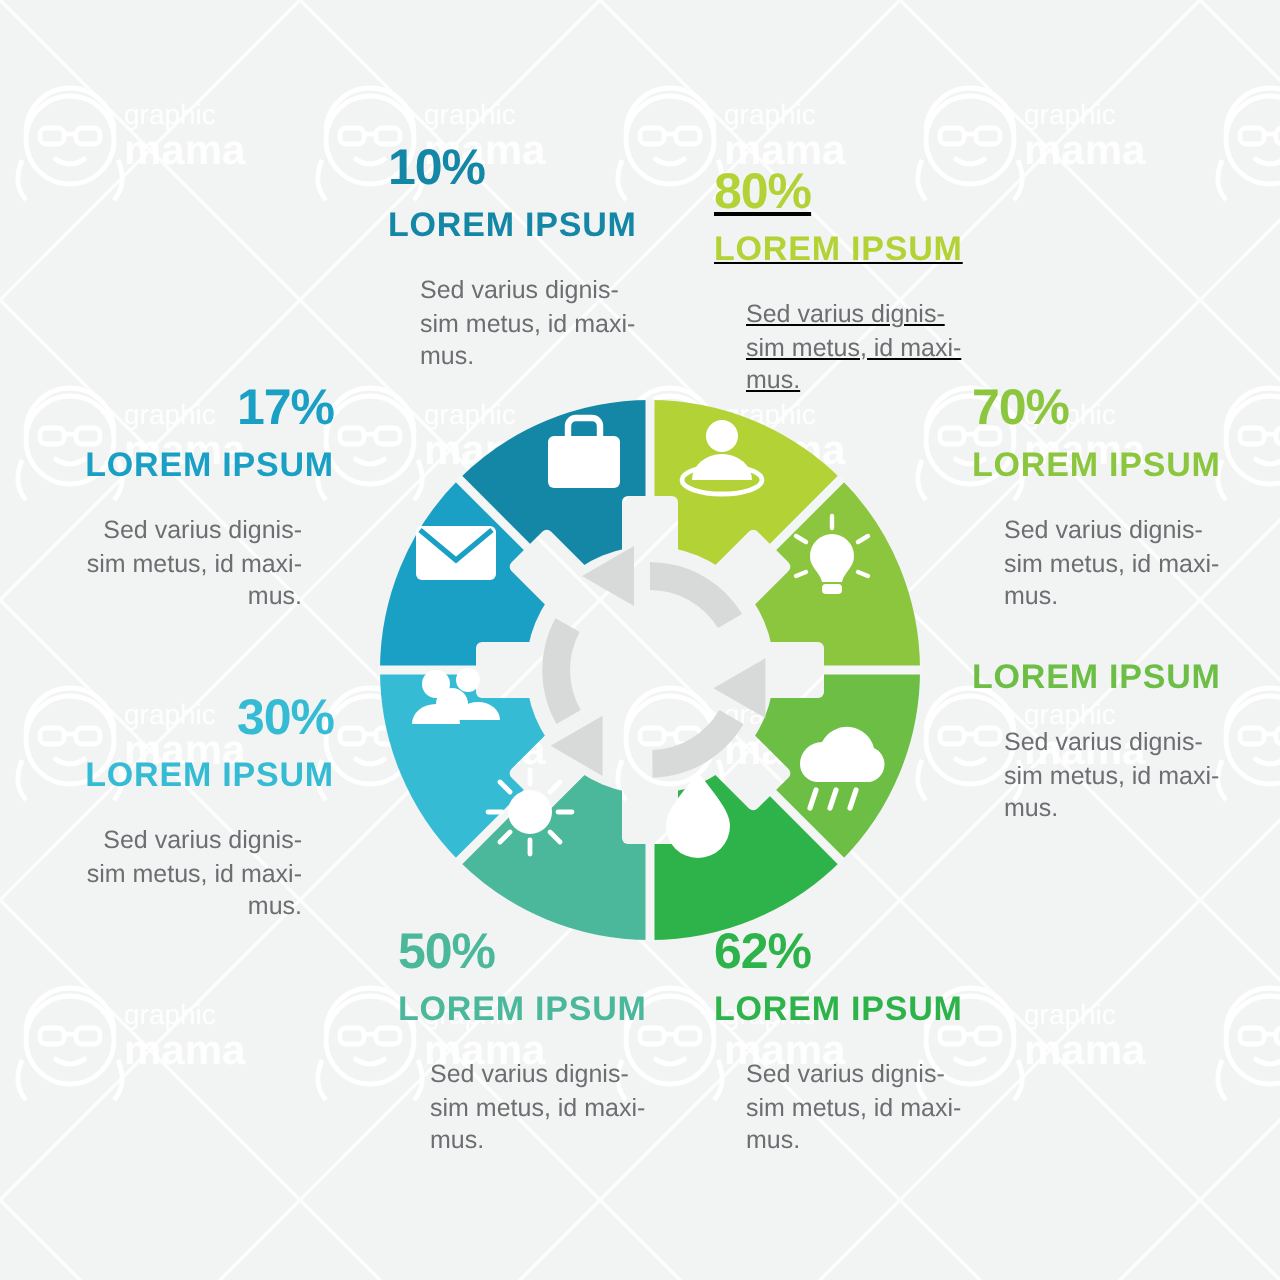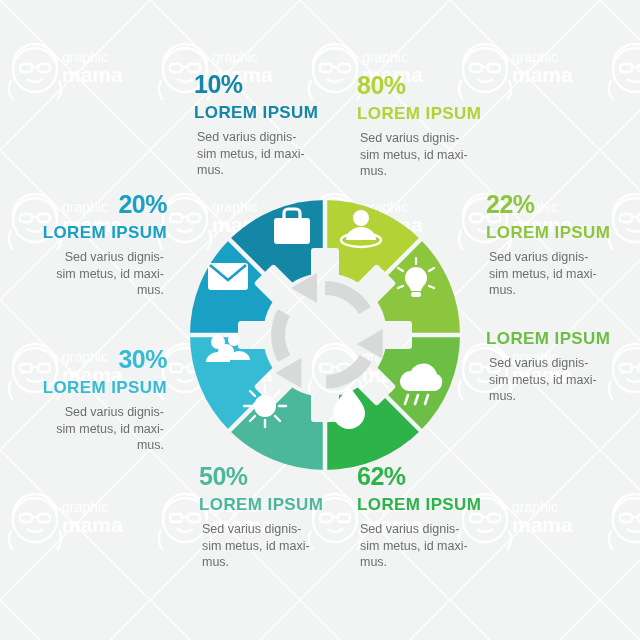--- a/index.html
+++ b/index.html
@@ -16,21 +16,21 @@
   .block{position:absolute;z-index:3;}
   .pct{
     font-size:25px;font-weight:bold;line-height:1;margin:0 0 7px 0;
     letter-spacing:-0.5px;
   }
   .ttl{
     font-size:17px;font-weight:bold;line-height:1;margin:0 0 8px 0;
     letter-spacing:0.4px;
   }
   .desc{
-    font-size:12.5px;line-height:1.33;color:#6d6e71;margin:3px;
+    font-size:12.5px;line-height:1.33;color:#6d6e71;margin:16px;
     white-space:pre-line;
   }
   .align-right{text-align:right;}
   .align-left{text-align:left;}
 </style>
 </head>
 <body>
 
 <svg id="watermark" width="640" height="640" viewBox="0 0 640 640">
   <defs>
@@ -187,38 +187,38 @@
 <div id="infographic">
 
   <div class="block align-left" style="left:194px;top:72px;width:140px;">
     <div class="pct" style="color: rgb(20, 135, 166);">10%</div>
     <div class="ttl" style="color: rgb(20, 135, 166);">LOREM IPSUM</div>
     <div class="desc">Sed varius dignis-
 sim metus, id maxi-
 mus.</div>
   </div>
 
-  <div class="block align-left" style="left:357px;top:73px;width:140px;">
+  <div class="block align-left" style="left:357px;top:84px;width:140px;text-decoration:underline;">
     <div class="pct" style="color: rgb(178, 210, 53);">80%</div>
     <div class="ttl" style="color: rgb(178, 210, 53);">LOREM IPSUM</div>
     <div class="desc">Sed varius dignis-
 sim metus, id maxi-
 mus.</div>
   </div>
 
   <div class="block align-right" style="left:22px;top:192px;width:145px;">
-    <div class="pct" style="color: rgb(25, 160, 196);">20%</div>
+    <div class="pct" style="color: rgb(25, 160, 196);">17%</div>
     <div class="ttl" style="color: rgb(25, 160, 196);">LOREM IPSUM</div>
     <div class="desc align-right">Sed varius dignis-
 sim metus, id maxi-
 mus.</div>
   </div>
 
   <div class="block align-left" style="left:486px;top:192px;width:140px;">
-    <div class="pct" style="color: rgb(140, 198, 63);">22%</div>
+    <div class="pct" style="color: rgb(140, 198, 63);">70%</div>
     <div class="ttl" style="color: rgb(140, 198, 63);">LOREM IPSUM</div>
     <div class="desc">Sed varius dignis-
 sim metus, id maxi-
 mus.</div>
   </div>
 
   <div class="block align-right" style="left:22px;top:330px;width:145px;">
     <div class="pct" style="color: rgb(53, 188, 212); margin-top: 17px;">30%</div>
     <div class="ttl" style="color: rgb(53, 188, 212);">LOREM IPSUM</div>
     <div class="desc align-right">Sed varius dignis-

